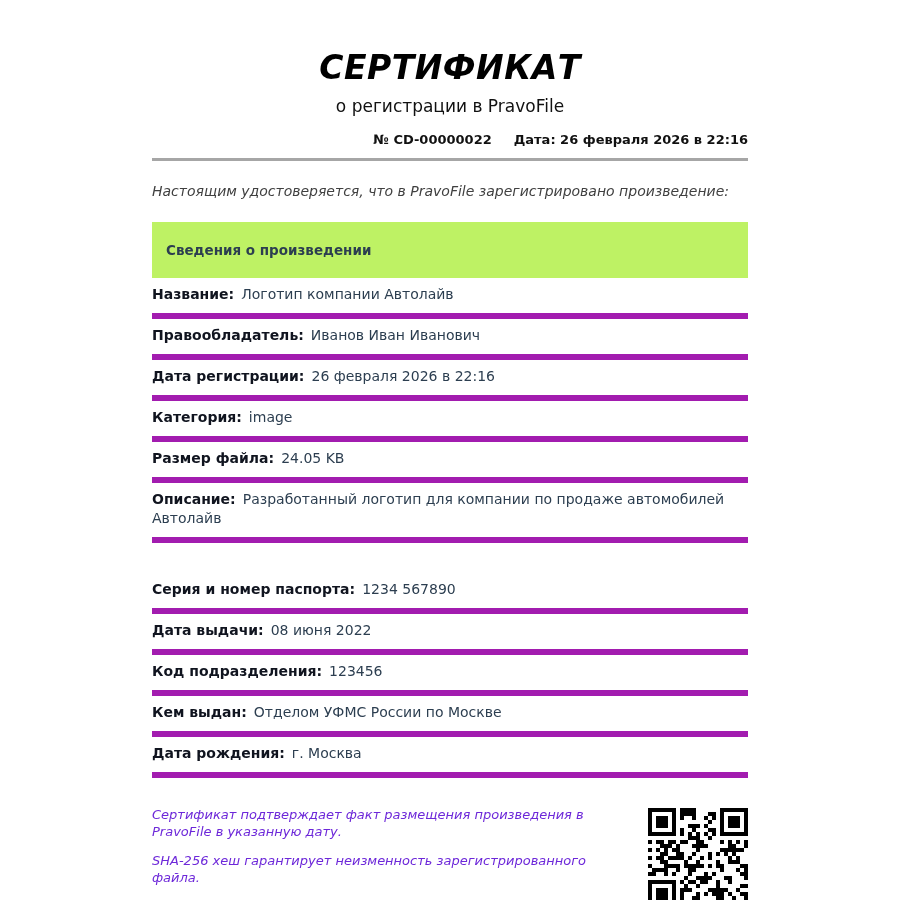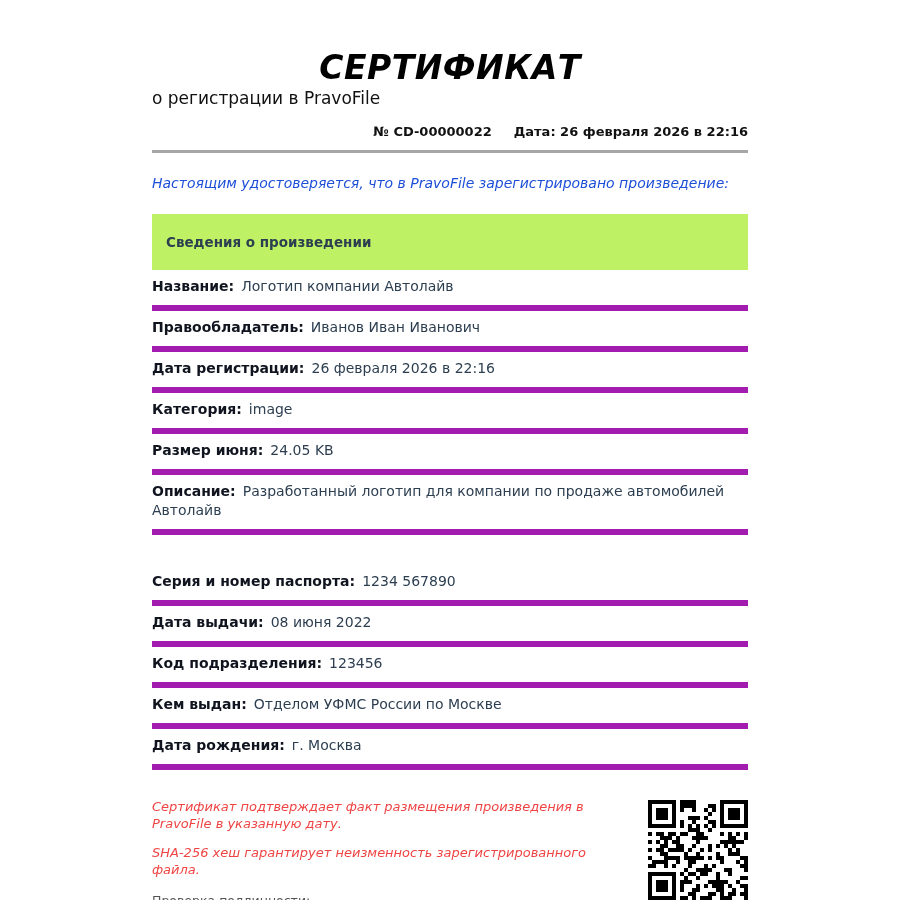--- a/index.html
+++ b/index.html
@@ -7,28 +7,28 @@
     width:900px;height:900px;background:#ffffff;overflow:hidden;
     font-family:"DejaVu Sans","Liberation Sans",sans-serif;
     -webkit-font-smoothing:antialiased;
   }
   .page{width:596px;margin:0 auto;padding-top:50px;}
 
   .title{
     text-align:center;font-size:33px;font-weight:700;color:#000;
     letter-spacing:.5px;line-height:1.1;font-style:italic;
   }
-  .subtitle{text-align:left;font-size:17px;color:#111;margin-top:2px;}
+  .subtitle{text-align:center;font-size:17px;color:#111;margin-top:10px;}
   .meta{
     text-align:right;font-size:13px;font-weight:700;color:#111;margin-top:16px;
   }
   .meta .date{margin-left:22px;text-align:center;}
   .top-divider{height:3px;background:#a6a6a6;margin-top:11px;}
   .intro{
-    font-style:italic;font-size:14px;color:#1d4ed8;margin-top:21px;line-height:1.35;
+    font-style:italic;font-size:14px;color:#404040;margin-top:21px;line-height:1.35;
   }
 
   .section{margin-top:21px;}
   .section + .section{margin-top:30px;}
   .section-heading{
     background:#bef264;color:#2c3e50;font-weight:700;font-size:13.5px;
     padding:20px 14px;box-sizing:border-box;
   }
   .row{
     padding:7px 0 8px;border-bottom:6px solid #a21caf;
@@ -36,21 +36,21 @@
   }
   .row .label{font-weight:700;color:#10141f;margin-right:7px;}
   .row.small{font-size:11px;padding:8px 0 9px;}
   .row.small .label{font-size:11.5px;}
 
   .footer{
     margin-top:28px;display:flex;justify-content:space-between;align-items:flex-start;
   }
   .footer-text{width:478px;}
   .note{
-    font-style:italic;font-size:13px;color:#ef4444;line-height:1.35;margin:0 0 11px 0;
+    font-style:italic;font-size:13px;color:#6d28d9;line-height:1.35;margin:0 0 11px 0;
   }
   .verify-label{font-size:12.5px;color:#555;margin-top:14px;}
   .qr{width:100px;height:100px;flex:0 0 auto;margin-top:2px;}
 </style>
 </head>
 <body>
 
 <div class="page">
   <div class="title">СЕРТИФИКАТ</div>
   <div class="subtitle">о регистрации в PravoFile</div>
@@ -60,21 +60,21 @@
   <div class="top-divider"></div>
   <div class="intro">Настоящим удостоверяется, что в PravoFile зарегистрировано произведение:</div>
 
   <div id="sections">
       <div class="section">
         <div class="section-heading">Сведения о произведении</div>
         <div class="row"><span class="label">Название:</span><span class="value">Логотип компании Автолайв</span></div>
         <div class="row"><span class="label">Правообладатель:</span><span class="value">Иванов Иван Иванович</span></div>
         <div class="row"><span class="label">Дата регистрации:</span><span class="value">26 февраля 2026 в 22:16</span></div>
         <div class="row"><span class="label">Категория:</span><span class="value">image</span></div>
-        <div class="row"><span class="label">Размер июня:</span><span class="value">24.05 KB</span></div>
+        <div class="row"><span class="label">Размер файла:</span><span class="value">24.05 KB</span></div>
         <div class="row"><span class="label">Описание:</span><span class="value">Разработанный логотип для компании по продаже автомобилей Автолайв</span></div>
       </div>
       <div class="section">
         <div class="row"><span class="label">Серия и номер паспорта:</span><span class="value">1234 567890</span></div>
         <div class="row"><span class="label">Дата выдачи:</span><span class="value">08 июня 2022</span></div>
         <div class="row"><span class="label">Код подразделения:</span><span class="value">123456</span></div>
         <div class="row"><span class="label">Кем выдан:</span><span class="value">Отделом УФМС России по Москве</span></div>
         <div class="row"><span class="label">Дата рождения:</span><span class="value">г. Москва</span></div>
       </div>
     </div>

